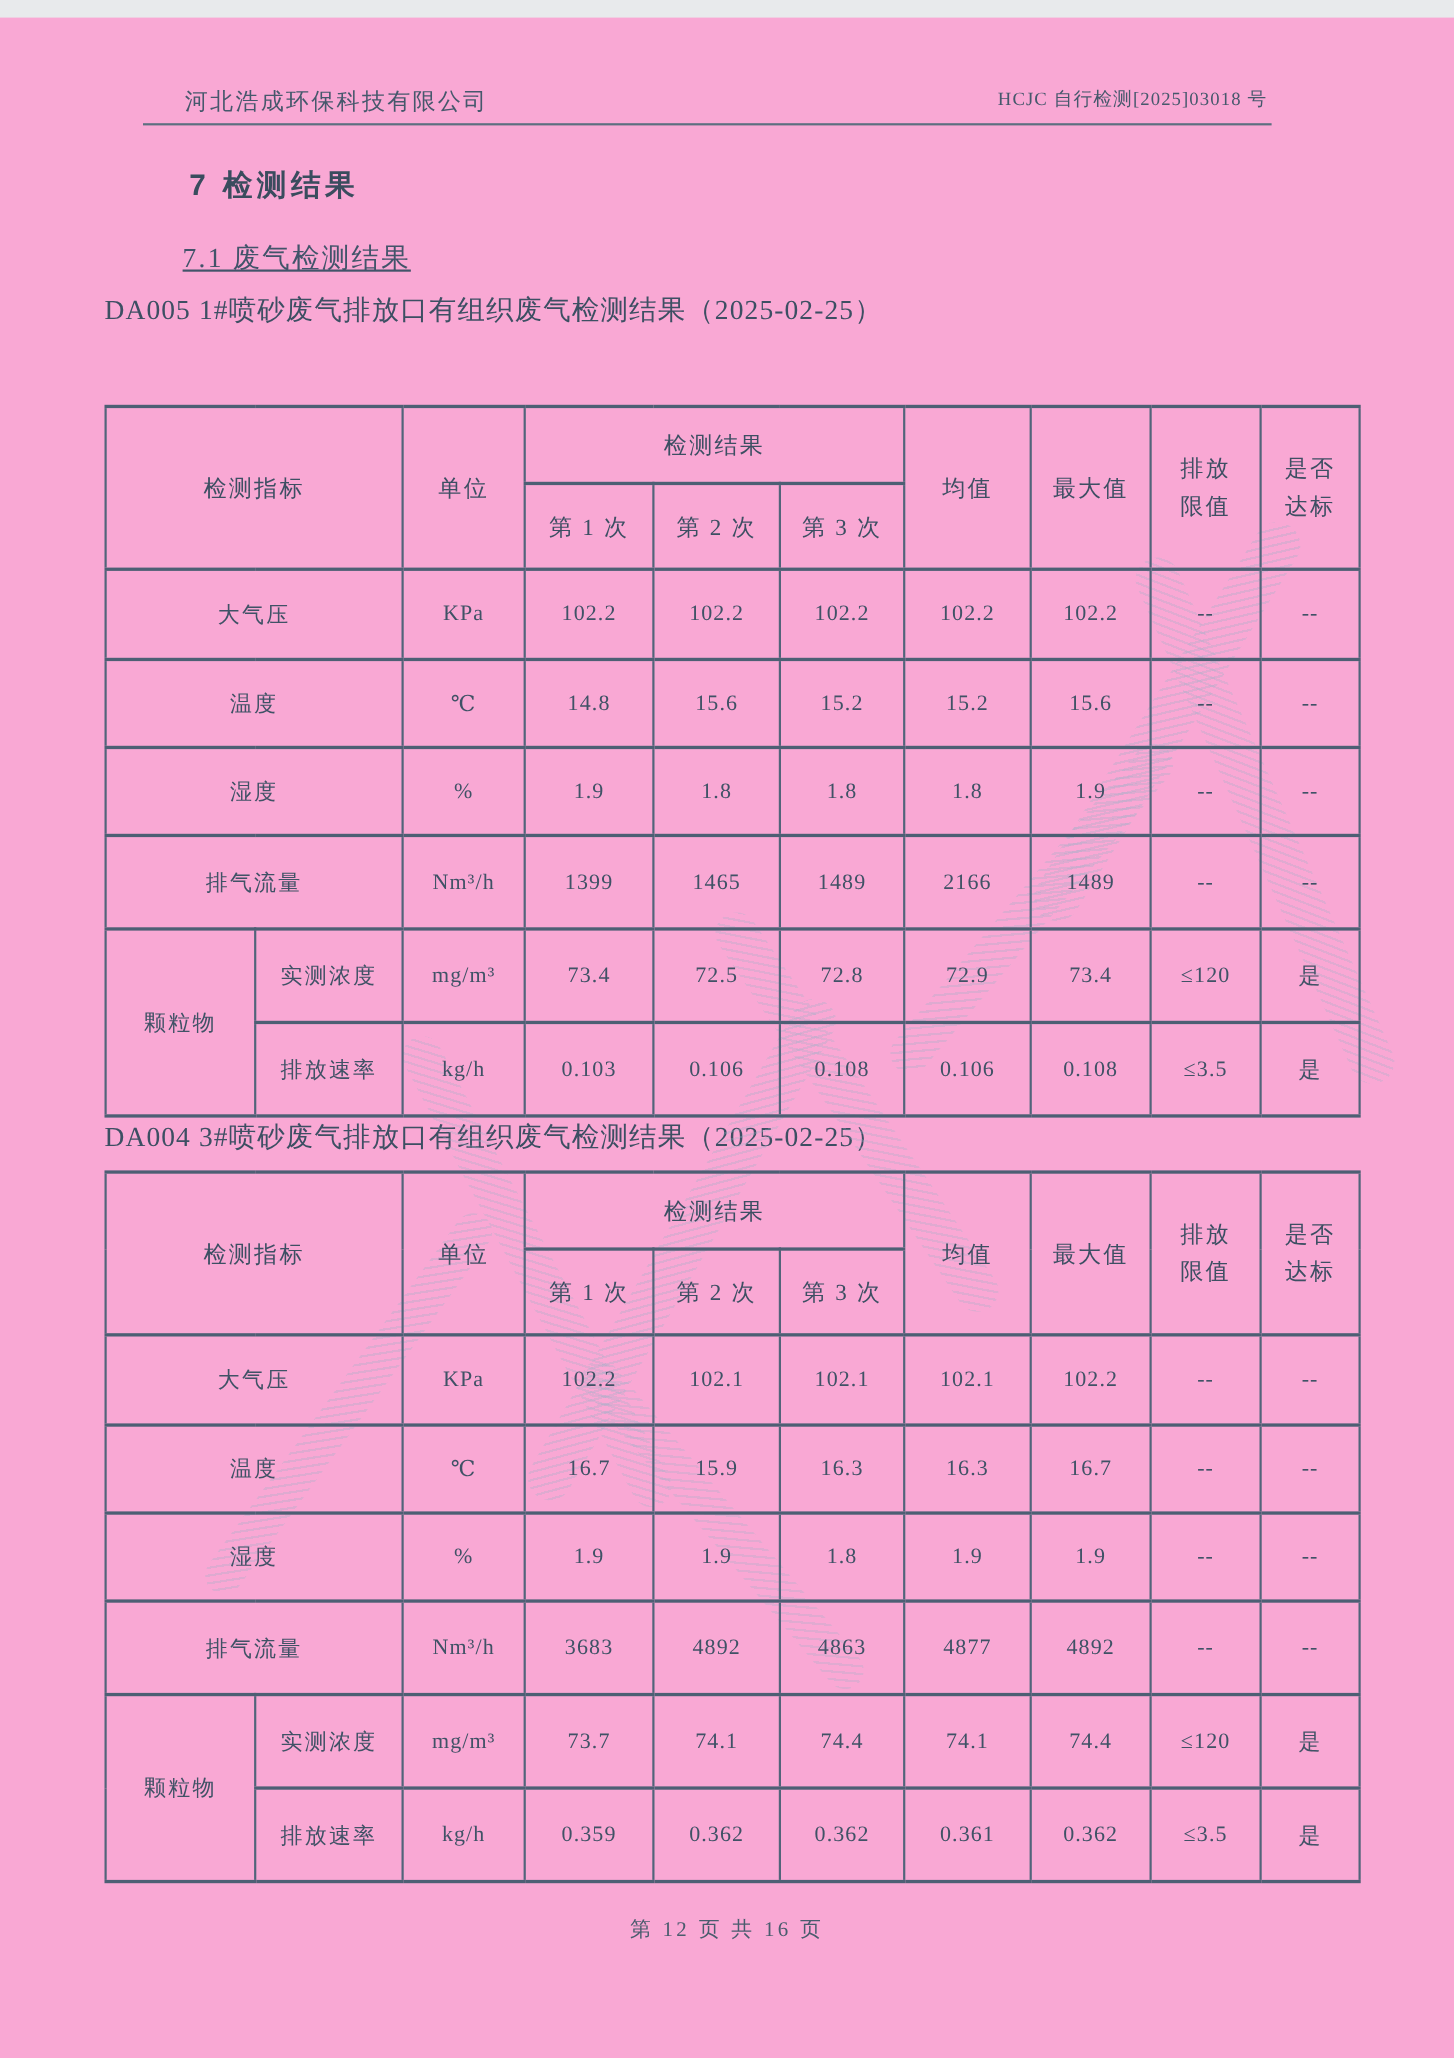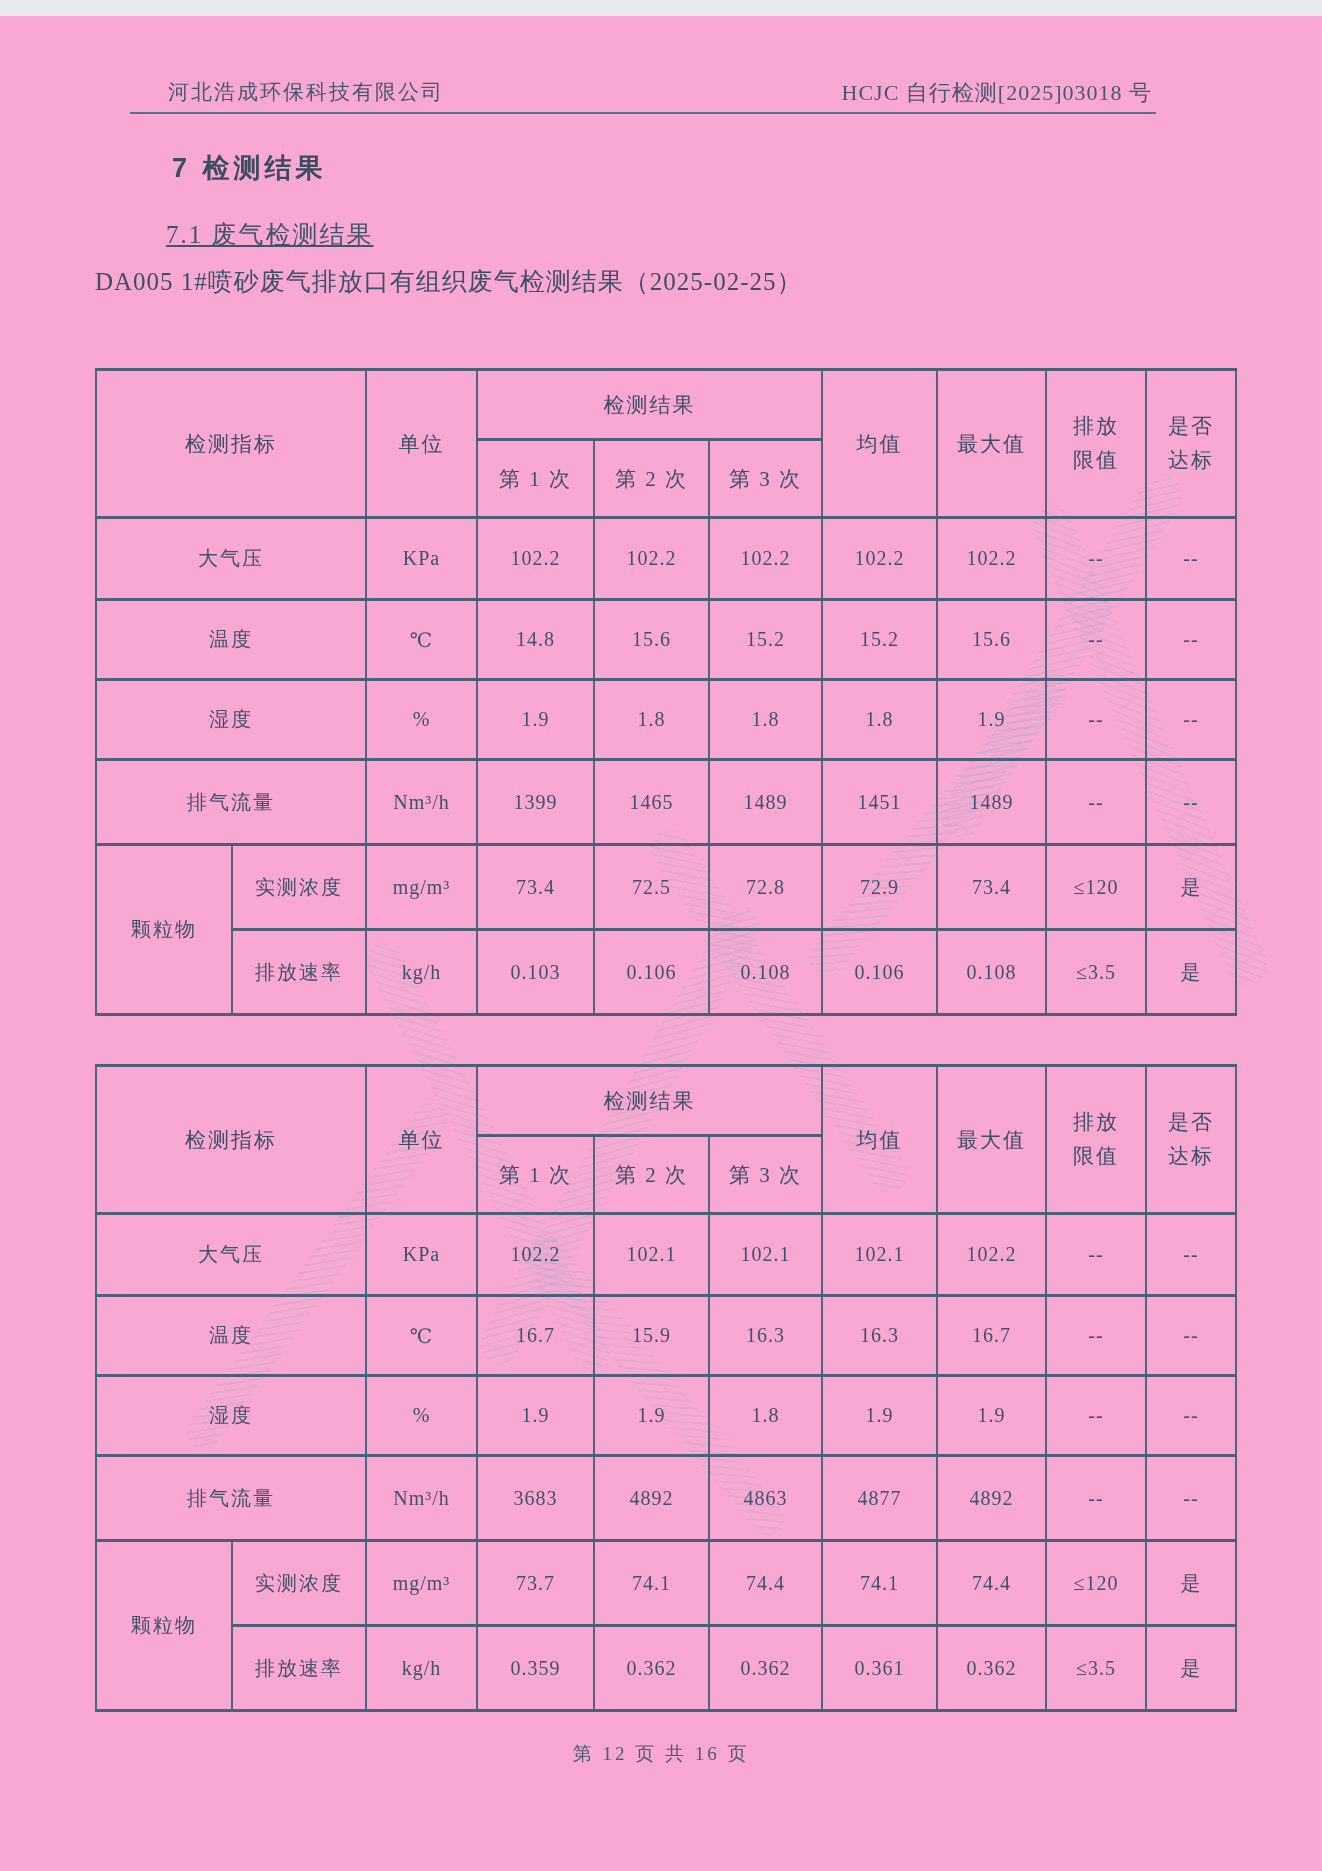--- a/index.html
+++ b/index.html
@@ -12,21 +12,21 @@
     font-family:"Liberation Serif","DejaVu Serif",serif;
     color:#3e5062;
   }
   
   .doc-header-left{
     position:absolute;left:168px;top:62px;
     font-size:21px;letter-spacing:2px;color:#46586c;
   }
   .doc-header-right{
     position:absolute;right:170px;top:62px;
-    font-size:22px;letter-spacing:1px;color:#46586c;
+    font-size:17px;letter-spacing:1px;color:#46586c;
   }
   .header-rule{
     position:absolute;left:130px;top:96px;width:1026px;height:2px;
     background:#5d6f80;
   }
   
   .section-title{
     position:absolute;left:172px;top:134px;
     font-family:"Liberation Sans","DejaVu Sans",sans-serif;
     font-size:27px;font-weight:bold;letter-spacing:4px;color:#3a4c5e;
@@ -159,21 +159,21 @@
       <td class="num">1.9</td>
       <td class="num">--</td>
       <td class="num">--</td>
     </tr>
     <tr style="height:85px">
       <td colspan="2" class="cjk">排气流量</td>
       <td class="num">Nm³/h</td>
       <td class="num">1399</td>
       <td class="num">1465</td>
       <td class="num">1489</td>
-      <td class="num">1451</td>
+      <td class="num">2166</td>
       <td class="num">1489</td>
       <td class="num">--</td>
       <td class="num">--</td>
     </tr>
     <tr style="height:85px">
       <td rowspan="2" class="cjk">颗粒物</td>
       <td class="cjk">实测浓度</td>
       <td class="num">mg/m³</td>
       <td class="num">73.4</td>
       <td class="num">72.5</td>
@@ -190,20 +190,21 @@
       <td class="num">0.106</td>
       <td class="num">0.108</td>
       <td class="num">0.106</td>
       <td class="num">0.108</td>
       <td class="num">≤3.5</td>
       <td class="num">是</td>
     </tr>
   </tbody>
     </table>
 
+  <div class="tbl-title tbl-title-2">DA004 3#喷砂废气排放口有组织废气检测结果（2025-02-25）</div>
 
   <table class="report tbl-2">
     <colgroup>
       <col style="width:136px">
         <col style="width:134px">
         <col style="width:111px">
       <col style="width:117px">
         <col style="width:115px">
         <col style="width:113px">
       <col style="width:115px">

